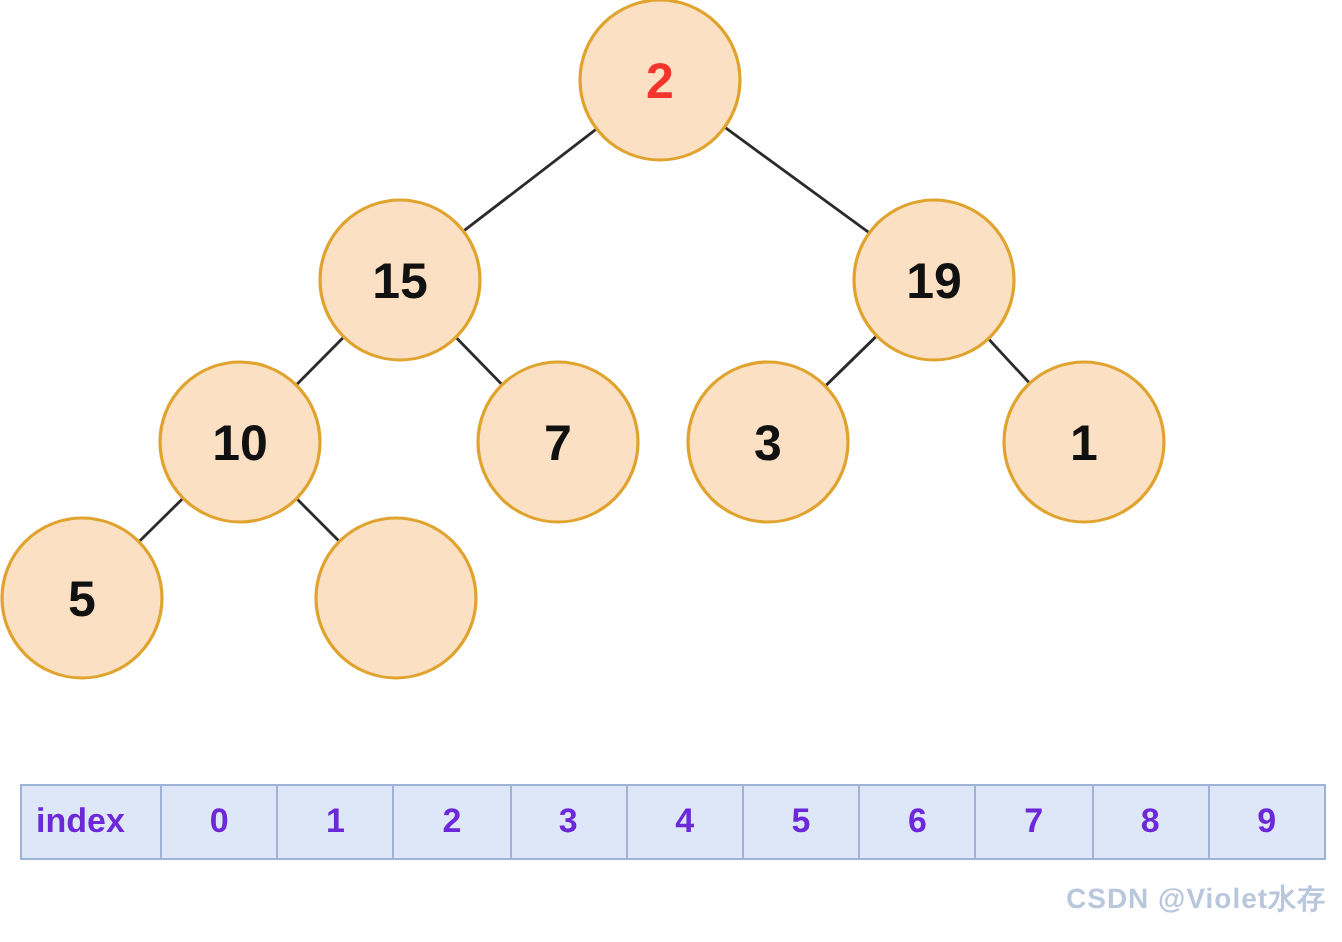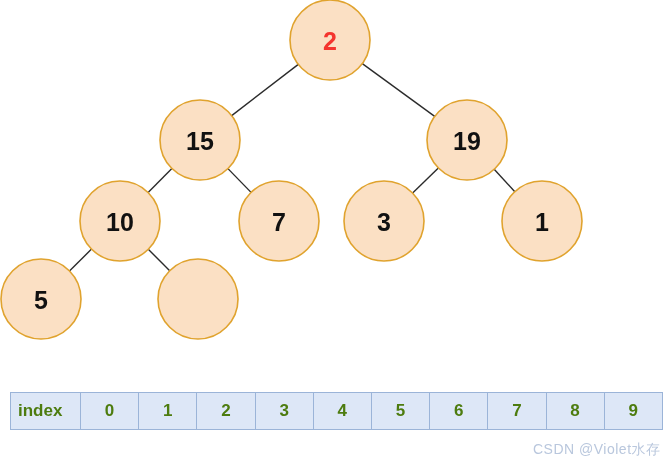--- a/index.html
+++ b/index.html
@@ -56,21 +56,21 @@
   }
   #array-table td {
     background: #dde7f7;
     border: 1px solid #9bb4d8;
     height: 36px;
     text-align: center;
     vertical-align: middle;
     font-family: "Liberation Sans", sans-serif;
     font-size: 17px;
     font-weight: bold;
-    color: #4d7c0f;
+    color: #6d28d9;
     padding: 0;
   }
   #array-table td.rowhead {
     width: 62px;
     text-align: left;
     padding-left: 7px;
   }
   #array-table td.highlight {
     color: #f4352e;
   }
@@ -78,20 +78,21 @@
   #watermark {
     position: absolute;
     left: 533px;
     top: 441px;
     font-family: "Liberation Sans", sans-serif;
     font-size: 14px;
     color: #b9c7dd;
     letter-spacing: 0.5px;
     white-space: nowrap;
     pointer-events: none;
+    font-weight: bold;
   }
 </style>
 </head>
 <body>
 
 <svg id="tree-canvas" viewBox="0 0 671 375" xmlns="http://www.w3.org/2000/svg">
   <g id="edges-layer">
       <line x1="298.295040435816" y1="64.3884304339877" x2="231.704959564184" y2="115.6115695660123" class="edge-line"></line>
       <line x1="362.30860266631447" y1="63.582921654244146" x2="434.69139733368553" y2="116.41707834575585" class="edge-line"></line>
       <line x1="171.8919496375533" y1="168.4594009919773" x2="148.1080503624467" y2="192.5405990080227" class="edge-line"></line>

